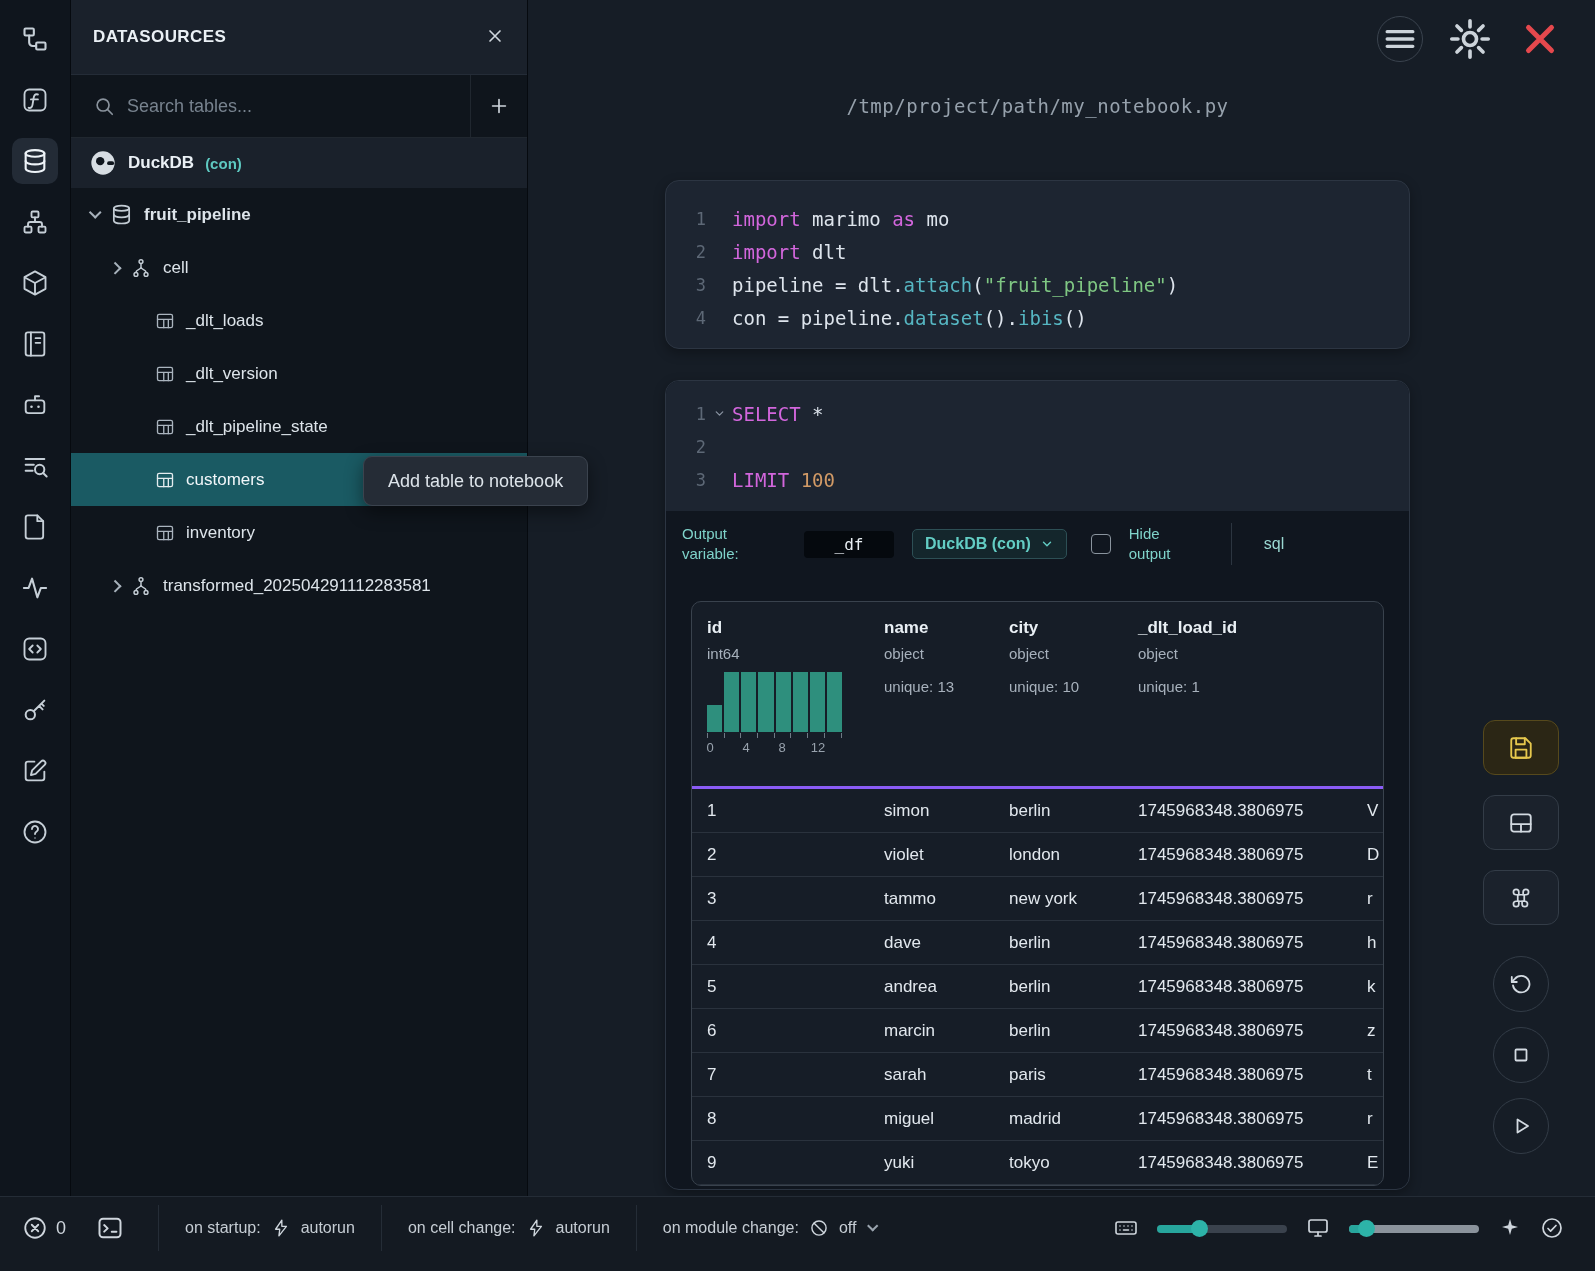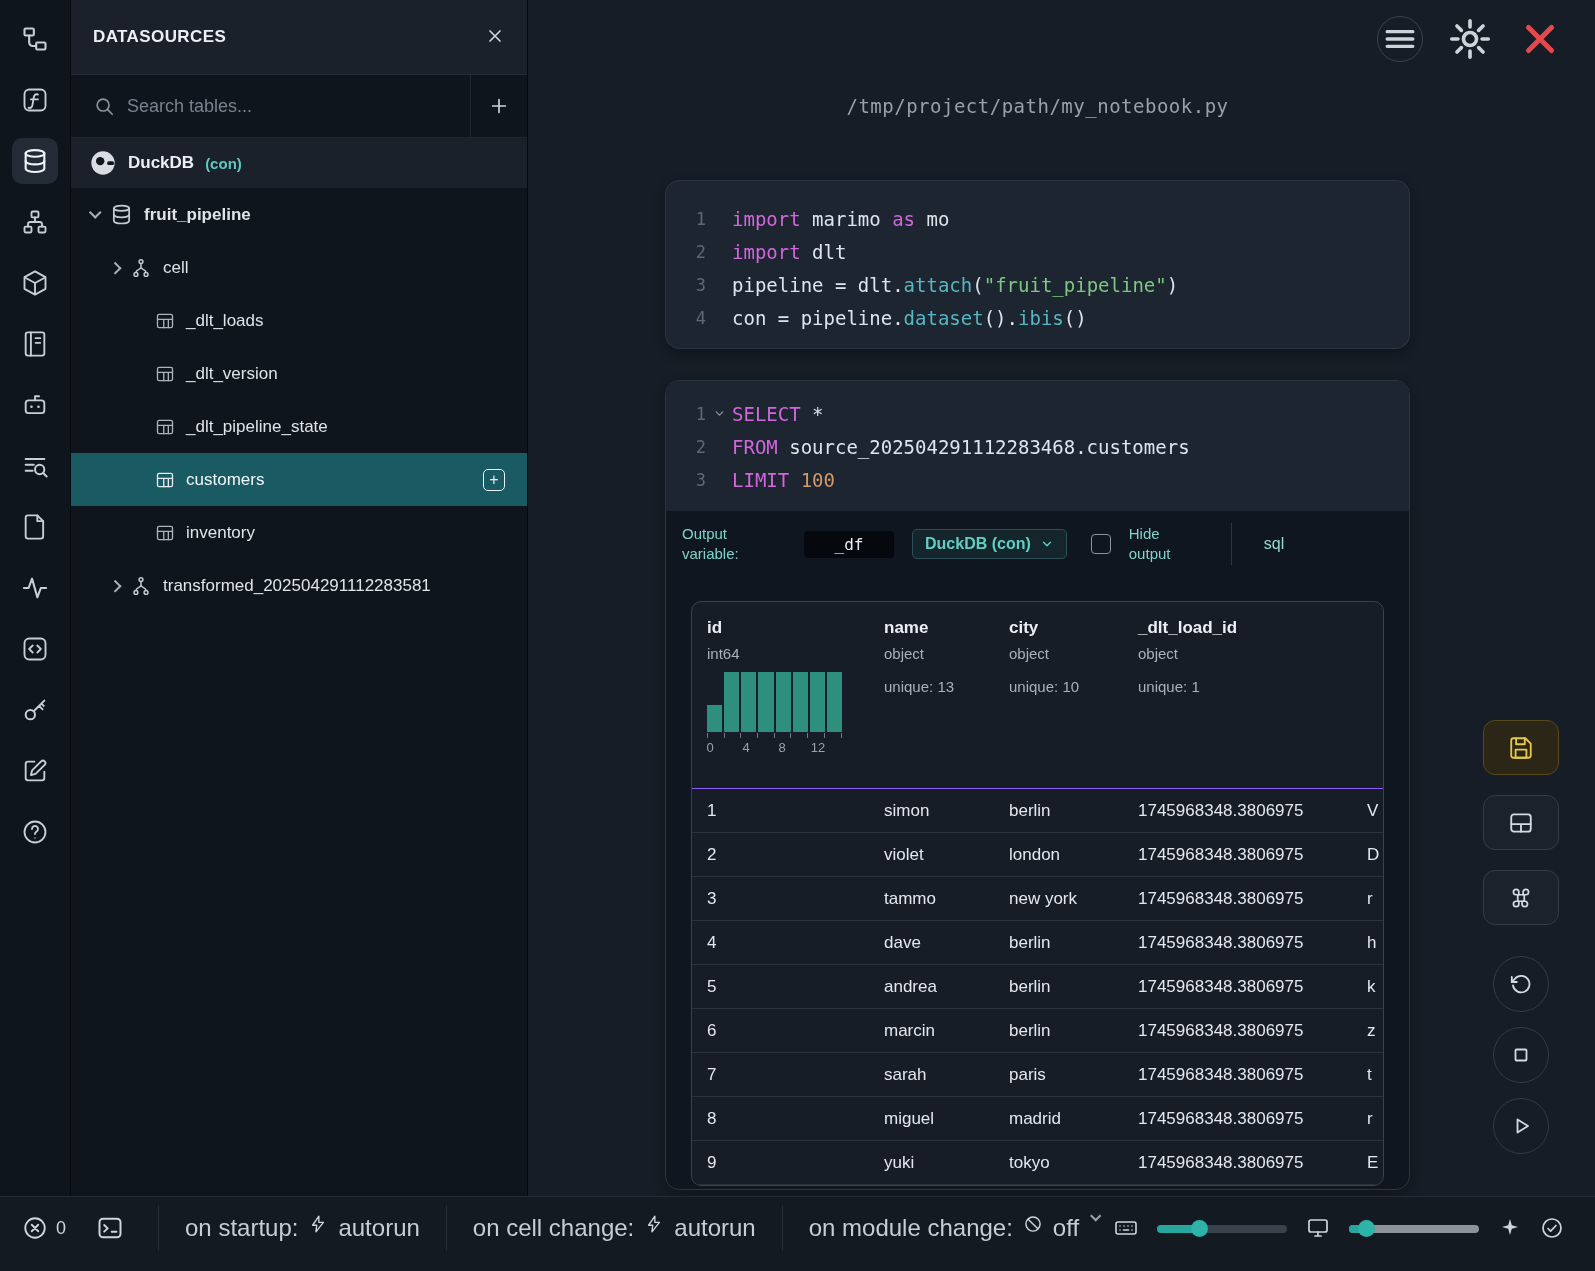--- a/index.html
+++ b/index.html
@@ -86,21 +86,21 @@
   .engine-dd{height:30px;padding:0 12px;border-radius:5px;background:#14262c;border:1px solid #2d4f55;color:#63cdc4;
     font-size:16px;font-weight:700;display:flex;align-items:center;gap:9px;cursor:pointer;white-space:nowrap}
   .engine-dd .icon{width:14px;height:14px;color:#63cdc4}
   .cb{width:20px;height:20px;border:1.6px solid #8a949e;border-radius:4px;margin-left:6px;cursor:pointer;flex:none}
   .hide-label{width:70px;font-size:15px;font-weight:400;color:#7fd3ca;line-height:1.35}
   .vdiv{width:1px;height:42px;background:#2c3540;margin:0 14px}
   .lang{font-size:16px;color:#9ad8d2;cursor:pointer}
 
   .card-wrap{padding:24px 25px 0}
   .tcard{height:585px;border:1px solid #39424d;border-radius:10px;background:#161d27;overflow:hidden}
-  .thead{display:grid;grid-template-columns:177px 125px 129px 229px 1fr;height:187px;border-bottom:1px solid #8b5cf6}
+  .thead{display:grid;grid-template-columns:177px 125px 129px 229px 1fr;height:187px;border-bottom:3px solid #8b5cf6}
   .th{padding:16px 0 0 15px;overflow:hidden;cursor:pointer}
   .cname{font-size:17px;font-weight:700;color:#e9eff4;white-space:nowrap}
   .ctype{font-size:15px;color:#a7b1bc;margin-top:7px;white-space:nowrap}
   .cstat{font-size:15px;color:#a7b1bc;margin-top:16px;white-space:nowrap}
   .hist{width:135px;margin-top:10px;position:relative}
   .bars{height:60px;display:flex;align-items:flex-end;gap:2px}
   .bar{flex:1;background:#2e8f7d}
   .ticks{height:5px;margin-top:1px;background:repeating-linear-gradient(90deg,#6f7a85 0 1px,transparent 1px 16.7px)}
   .tlabels{position:relative;height:18px;margin-top:2px}
   .tlabels span{position:absolute;transform:translateX(-50%);font-size:13px;color:#98a2ad}
@@ -119,21 +119,21 @@
 
   
   .statusbar{position:absolute;left:0;top:1196px;width:1595px;height:75px;background:#141a22;border-top:1px solid #242c36;
     display:flex;justify-content:space-between;align-items:flex-start;padding:9px 22px 0}
   .sb-left,.sb-right{display:flex;align-items:center;height:44px}
   .sb-item{display:flex;align-items:center;gap:8px;color:#cfd6dd;font-size:18px;cursor:pointer}
   .sb-item .icon,.sb-ico .icon{width:26px;height:26px}
   .sb-ico{color:#cfd6dd;display:flex;cursor:pointer}
   .sb-term{margin-left:30px;background:none;border:none;color:#cfd6dd;cursor:pointer;display:flex}
   .sb-term .icon{width:28px;height:28px}
-  .sb-group{display:flex;gap:10px;color:#c6cdd4;font-size:24px;cursor:pointer;white-space:nowrap}
+  .sb-group{display:flex;align-items:center;gap:10px;color:#c6cdd4;font-size:16px;cursor:pointer;white-space:nowrap}
   .sb-group .icon{width:20px;height:20px;color:#cfd6dd}
   .sb-group .chev{width:8px;height:8px;border-color:#9aa4ae;margin-left:2px}
   .sb-div{width:1px;height:46px;background:#252d37;margin:0 26px}
   .sb-div.first{margin-left:32px}
   .slider{position:relative;width:130px;height:17px;margin:0 10px;cursor:pointer}
   .slider .track{position:absolute;top:5px;left:0;right:0;height:8px;border-radius:4px}
   .slider .track.dark{background:#3a424d}
   .slider .track.light{background:#8b939c}
   .slider .fillbar{position:absolute;top:5px;left:0;height:8px;border-radius:4px;background:#27a69d}
   .slider .knob{position:absolute;top:0;width:17px;height:17px;border-radius:50%;background:#2db3a8}
@@ -383,20 +383,21 @@
               <circle cx="6.5" cy="19" r="2.1"></circle>
               <circle cx="17.5" cy="19" r="2.1"></circle>
               <path d="M12 7.2V11M12 11c0 3.4-5.5 2.2-5.5 5.8M12 11c0 3.4 5.5 2.2 5.5 5.8"></path>
             </svg>
           </span>
           <span>transformed_202504291112283581</span>
         </div>
       </div>
   </section>
 
+  <div class="tooltip">Add table to notebook</div>
 
   <main class="main">
     <div class="top-actions" id="top-actions">
         <button class="ta outlined">
           <svg viewBox="0 0 24 24" width="100%" height="100%" fill="none" stroke="currentColor" stroke-width="1.8" stroke-linecap="round" stroke-linejoin="round">
             <path d="M5 8h14M5 12h14M5 16h14"></path>
           </svg>
         </button>
         <button class="ta plain">
           <svg viewBox="0 0 24 24" width="100%" height="100%" fill="none" stroke="currentColor" stroke-width="1.9" stroke-linecap="round" stroke-linejoin="round">
@@ -419,21 +420,21 @@
           <div class="cline"><span class="gut">3</span><span class="fold"></span><span class="codetext"><span class="tk-pl">pipeline = dlt.</span><span class="tk-fn">attach</span><span class="tk-pl">(</span><span class="tk-str">"fruit_pipeline"</span><span class="tk-pl">)</span></span></div>
           <div class="cline"><span class="gut">4</span><span class="fold"></span><span class="codetext"><span class="tk-pl">con = pipeline.</span><span class="tk-fn">dataset</span><span class="tk-pl">().</span><span class="tk-fn">ibis</span><span class="tk-pl">()</span></span></div>
         </div>
     </div>
 
     <div class="cell cell2">
       <div class="code" id="code2">
           <div class="cline"><span class="gut">1</span><span class="fold"><span class="icon"><svg viewBox="0 0 24 24" width="100%" height="100%" fill="none" stroke="currentColor" stroke-width="2.4" stroke-linecap="round" stroke-linejoin="round">
                   <path d="M6 9l6 6 6-6"></path>
                 </svg></span></span><span class="codetext"><span class="tk-kw">SELECT</span><span class="tk-pl"> *</span></span></div>
-          <div class="cline"><span class="gut">2</span><span class="fold"></span><span class="codetext"><span class="tk-kw">FROM</span><span class="tk-pl"> source_202504291112283468.customers</span></span></div>
+          <div class="cline"><span class="gut">2</span><span class="fold"></span></div>
           <div class="cline"><span class="gut">3</span><span class="fold"></span><span class="codetext"><span class="tk-kw">LIMIT</span><span class="tk-num"> 100</span></span></div>
         </div>
       <div class="controls">
         <div class="out-label">Output variable:</div>
         <div class="var-box">_df</div>
         <div class="engine-dd">
           <span>DuckDB (con)</span>
           <span class="icon" id="dd-chev">
               <svg viewBox="0 0 24 24" width="100%" height="100%" fill="none" stroke="currentColor" stroke-width="2.4" stroke-linecap="round" stroke-linejoin="round">
                 <path d="M6 9l6 6 6-6"></path>

